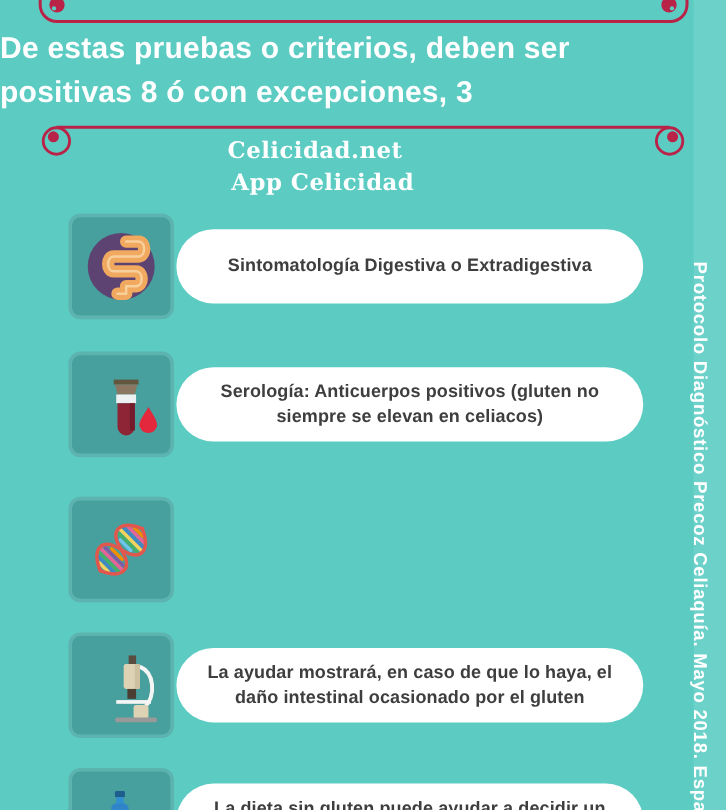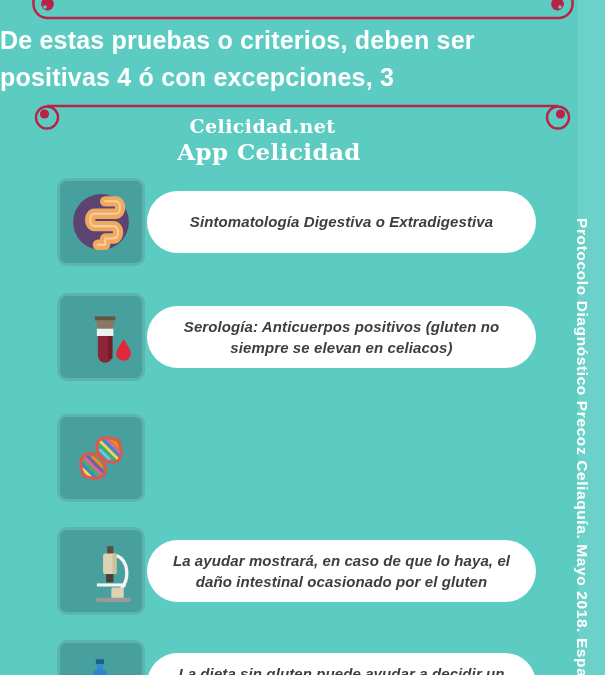--- a/index.html
+++ b/index.html
@@ -13,33 +13,33 @@
   .deco{position:absolute;left:0;}
   .deco-top{top:0;}
   .deco-divider{top:98px;}
 
   .title{position:absolute;top:22px;left:0;width:605px;
          color:#ffffff;font-size:25px;font-weight:700;line-height:37px;letter-spacing:.2px;}
 
   .brand{position:absolute;top:113px;left:0;width:525px;text-align:center;color:#ffffff;
          font-family:"DejaVu Serif", serif;font-weight:700;}
   .brand-site{font-size:19px;line-height:26px;letter-spacing:.4px;}
-  .brand-app{font-size:23px;line-height:26px;letter-spacing:.4px;padding-left:13px;}
+  .brand-app{font-size:19px;line-height:26px;letter-spacing:.4px;padding-left:13px;}
 
   .row{position:absolute;left:57px;width:479px;height:88px;display:flex;gap:2px;align-items:center;}
   .row1{top:178px;} .row2{top:293px;} .row3{top:414px;} .row4{top:527px;} .row5{top:640px;}
 
   .tile{width:88px;height:88px;flex:0 0 88px;background:#47a09d;border:3px solid #5db3af;
         border-radius:10px;box-sizing:border-box;display:flex;align-items:center;justify-content:center;}
   .tile svg{display:block;}
 
   .pill{width:389px;box-sizing:border-box;min-height:62px;background:#ffffff;border-radius:32px;
         display:flex;align-items:center;justify-content:center;padding:6px 14px;}
   .pill span{display:block;text-align:center;color:#3e3e3e;font-size:15px;font-weight:700;
-             line-height:21.5px;letter-spacing:.1px;font-style:italic;}
+             line-height:21.5px;letter-spacing:.1px;}
 
   .side-note{position:absolute;top:218px;right:14px;height:457px;overflow:hidden;
              writing-mode:vertical-rl;color:#ffffff;font-size:15.5px;font-weight:700;
              letter-spacing:.6px;white-space:nowrap;}
 </style>
 </head>
 <body>
 
 <div class="page">
 
@@ -48,21 +48,21 @@
   <svg class="deco deco-top" width="605" height="22" viewBox="0 0 605 22">
     <rect x="33.5" y="-28" width="539" height="46" rx="14" fill="none" stroke="#b92348" stroke-width="2.5"></rect>
     <circle cx="47.5" cy="4" r="6.4" fill="#b92348"></circle>
     <circle cx="45" cy="7" r="1.8" fill="#5cccc3"></circle>
     <circle cx="557.5" cy="4" r="6.4" fill="#b92348"></circle>
     <circle cx="560" cy="7" r="1.8" fill="#5cccc3"></circle>
   </svg>
 
   <div class="title">
     <div>De estas pruebas o criterios, deben ser</div>
-    <div>positivas 4 ó con excepciones, 3</div>
+    <div>positivas 8 ó con excepciones, 3</div>
   </div>
 
   <svg class="deco deco-divider" width="605" height="44" viewBox="0 0 605 44">
     <line x1="47" y1="8" x2="558" y2="8" stroke="#b92348" stroke-width="2.4"></line>
     <circle cx="47" cy="19.5" r="11" fill="none" stroke="#b92348" stroke-width="2.4"></circle>
     <circle cx="44.5" cy="16" r="4.6" fill="#b92348"></circle>
     <circle cx="558" cy="19.5" r="11" fill="none" stroke="#b92348" stroke-width="2.4"></circle>
     <circle cx="560.5" cy="16" r="4.6" fill="#b92348"></circle>
   </svg>
 

